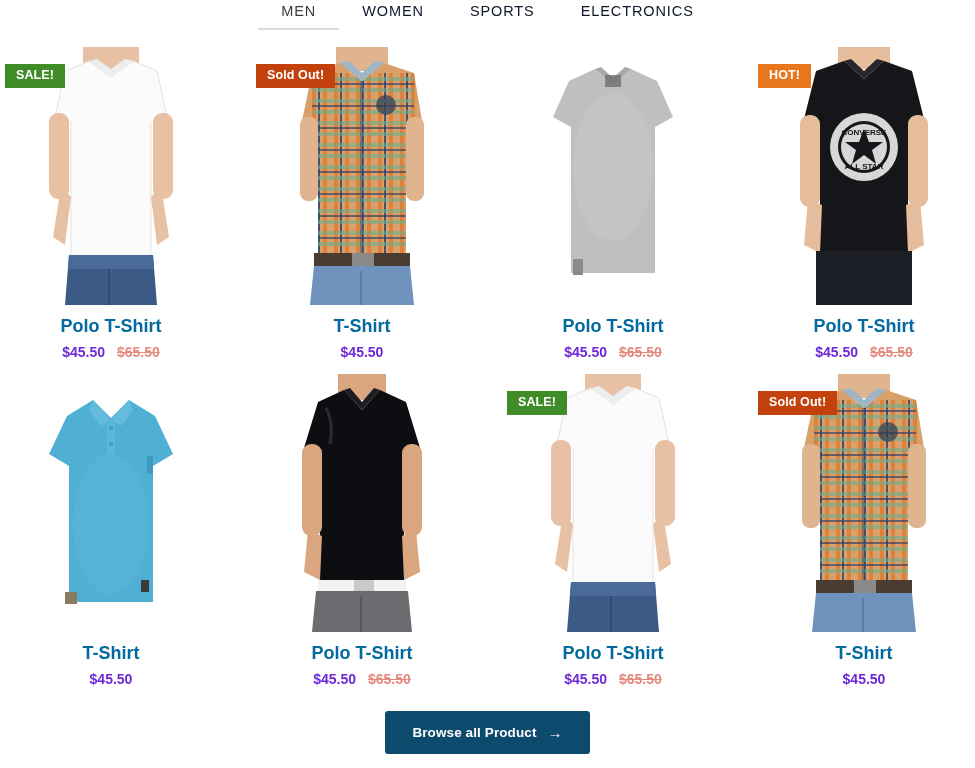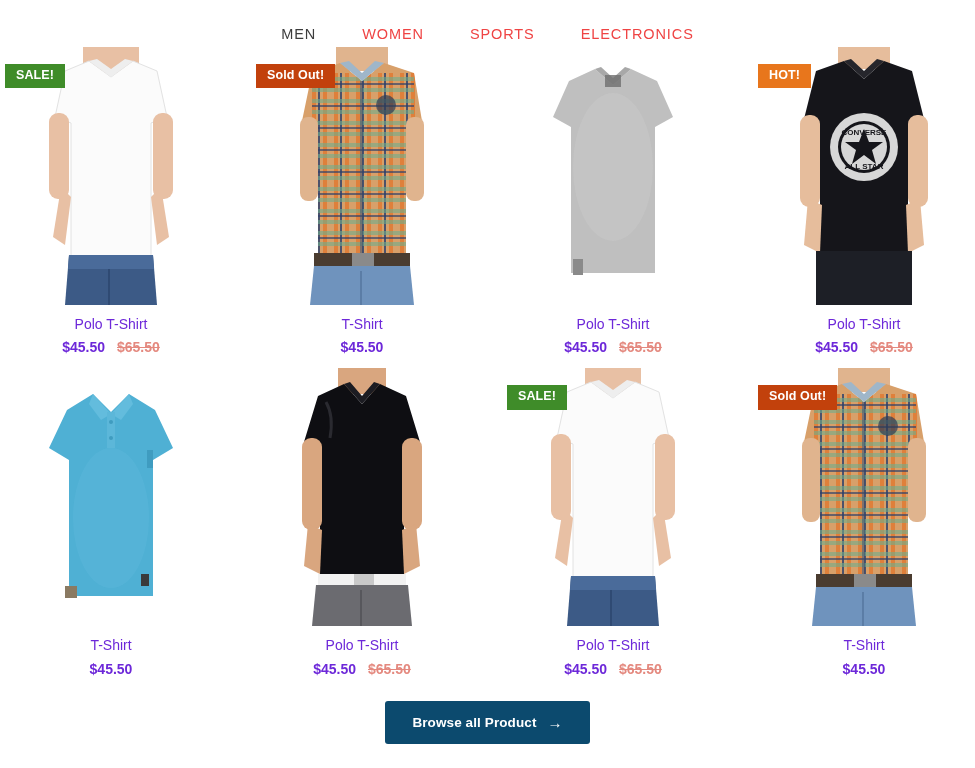--- a/index.html
+++ b/index.html
@@ -10,26 +10,26 @@
     overflow: hidden;
   }
 
   
   .nav {
     height: 44px;
     display: flex;
     align-items: flex-start;
     justify-content: center;
     gap: 0;
-    padding-top: 26px;
+    padding-top: 3px;
   }
   .nav-item {
     font-size: 14.5px;
     letter-spacing: 0.9px;
-    color: #ef4444;
+    color: #0f172a;
     padding: 0 23px 9px 23px;
     cursor: pointer;
     white-space: nowrap;
     border-bottom: 2px solid transparent;
   }
   .nav-item.active {
     color: #3c3c3c;
     border-bottom: 2px solid #e2d9d8;
   }
 
@@ -63,25 +63,25 @@
     white-space: nowrap;
     z-index: 5;
     letter-spacing: 0.1px;
   }
   .badge.sale    { background: #3f8c29; }
   .badge.soldout { background: #c2410c; }
   .badge.hot     { background: #e8761c; text-align: center; }
 
   .info { text-align: center; padding-top: 10px; }
   .title {
-    font-size: 14px;
-    color: #6d28d9;
+    font-size: 18px;
+    color: #0369a1;
     line-height: 1.3;
     margin-bottom: 5px;
-    font-weight: normal;
+    font-weight: bold;
   }
   .prices { font-size: 14px; font-weight: bold; line-height: 1.3; }
   .price-now { color: #6d28d9; }
   .price-old { color: #e4897f; text-decoration: line-through; margin-left: 12px; }
 
   
   .cta-wrap { display: flex; justify-content: center; padding-top: 23px; }
   .cta {
     background: #0c4a6e;
     color: #ffffff;

